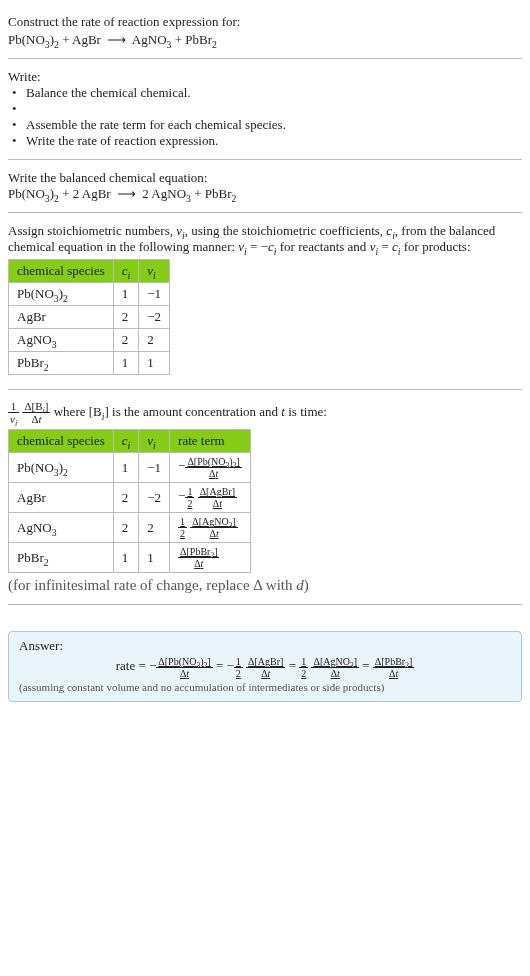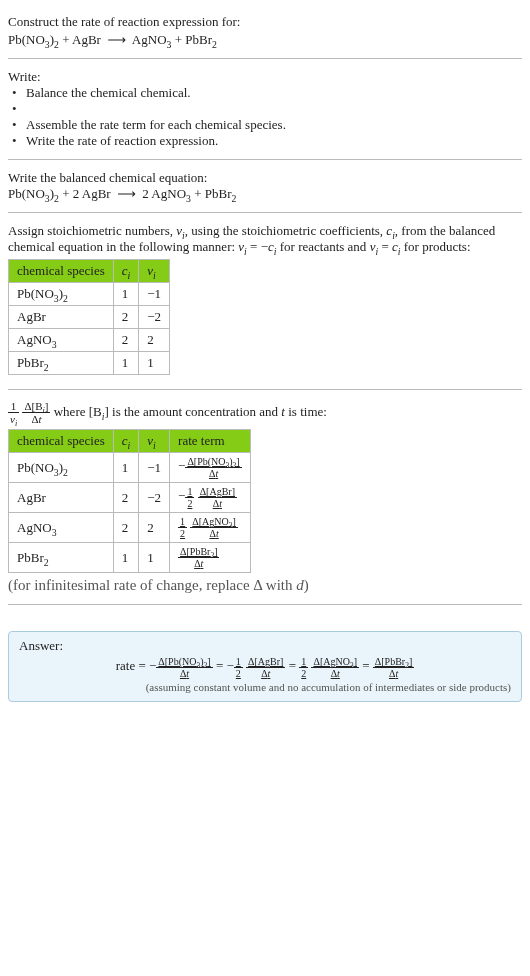--- a/index.html
+++ b/index.html
@@ -67,21 +67,21 @@
     margin-top: 16px;
   }
   .answer-box .ans-label {
     margin-bottom: 2px;
   }
   .answer-box .ans-eq {
     text-align: center;
     margin: 2px 0;
   }
   .answer-box .ans-note {
-    text-align: right;
+    text-align: left;
     font-size: 11px;
     color: #555;
   }
   .frac {
     display: inline-block;
     vertical-align: middle;
     text-align: center;
     font-size: 11px;
     line-height: 1.1;
   }

